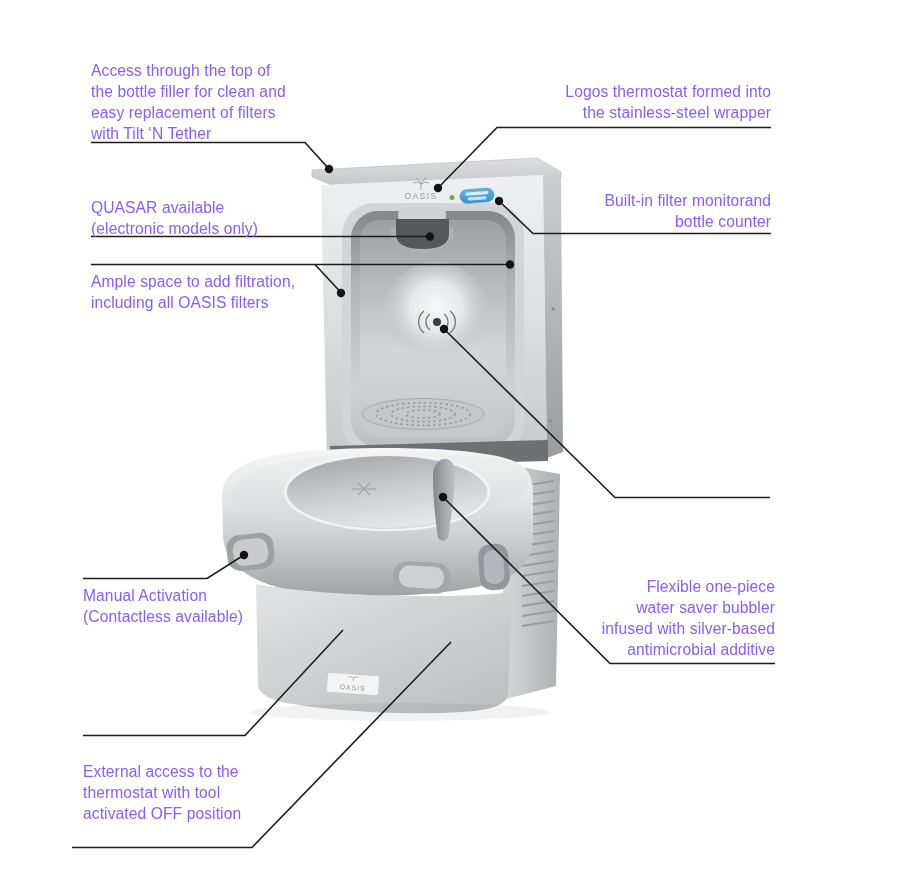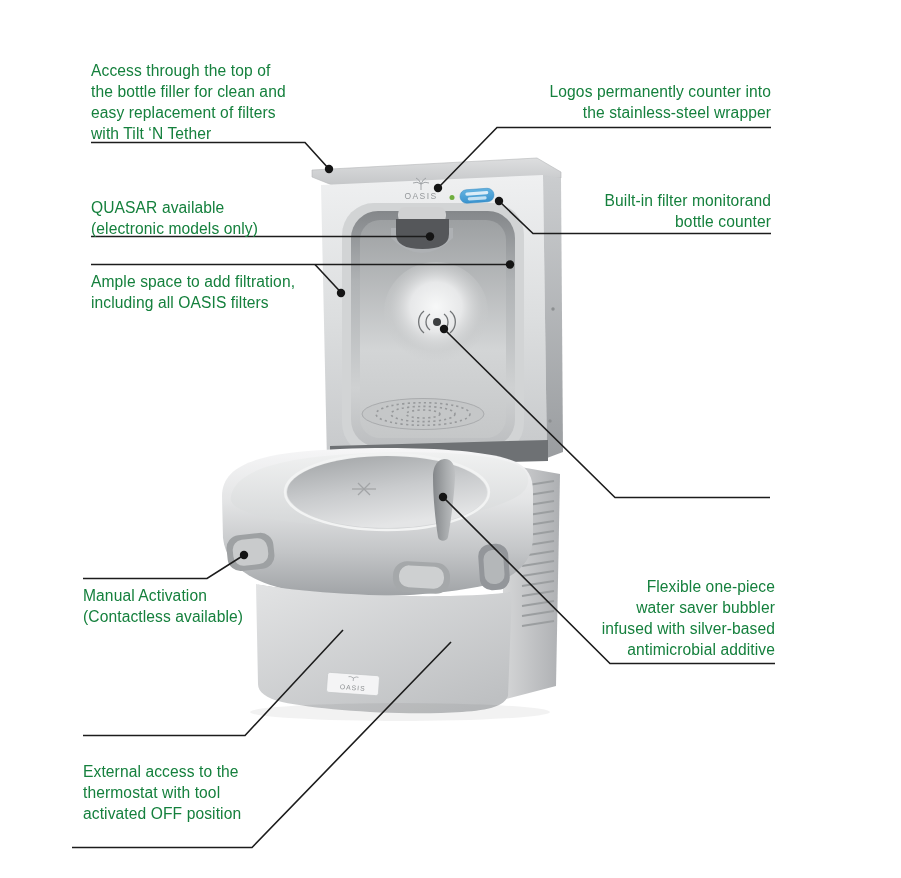--- a/index.html
+++ b/index.html
@@ -3,21 +3,21 @@
 <meta charset="utf-8">
 <style>
   html,body{margin:0;padding:0;background:#ffffff;}
   .canvas{
     position:relative;width:901px;height:878px;background:#ffffff;overflow:hidden;
     font-family:"Liberation Sans", sans-serif;
   }
   .stage{position:absolute;left:0;top:0;}
   .callout{
     position:absolute;
-    font-size:15.6px;line-height:21px;color:#15803d;
+    font-size:15.6px;line-height:21px;color:#8b5cf6;
     white-space:pre-line;letter-spacing:0.1px;
   }
   .callout.r{text-align:right;}
 </style>
 </head>
 <body>
 
 <div class="canvas">
 
   <svg class="stage" width="901" height="878" viewBox="0 0 901 878">
@@ -230,21 +230,21 @@
       <circle cx="244" cy="555" r="4.2"></circle>
       <circle cx="443" cy="497" r="4.2"></circle>
     </g>
   </svg>
 
   <div class="callout" style="left:91px;top:60px">Access through the top of
 the bottle filler for clean and
 easy replacement of filters
 with Tilt ‘N Tether</div>
 
-  <div class="callout r" style="right:130px;top:81px">Logos permanently counter into
+  <div class="callout r" style="right:130px;top:81px">Logos thermostat formed into
 the stainless-steel wrapper</div>
 
   <div class="callout" style="left:91px;top:197px">QUASAR available
 (electronic models only)</div>
 
   <div class="callout r" style="right:130px;top:190px">Built-in filter monitorand
 bottle counter</div>
 
   <div class="callout" style="left:91px;top:271px">Ample space to add filtration,
 including all OASIS filters</div>

